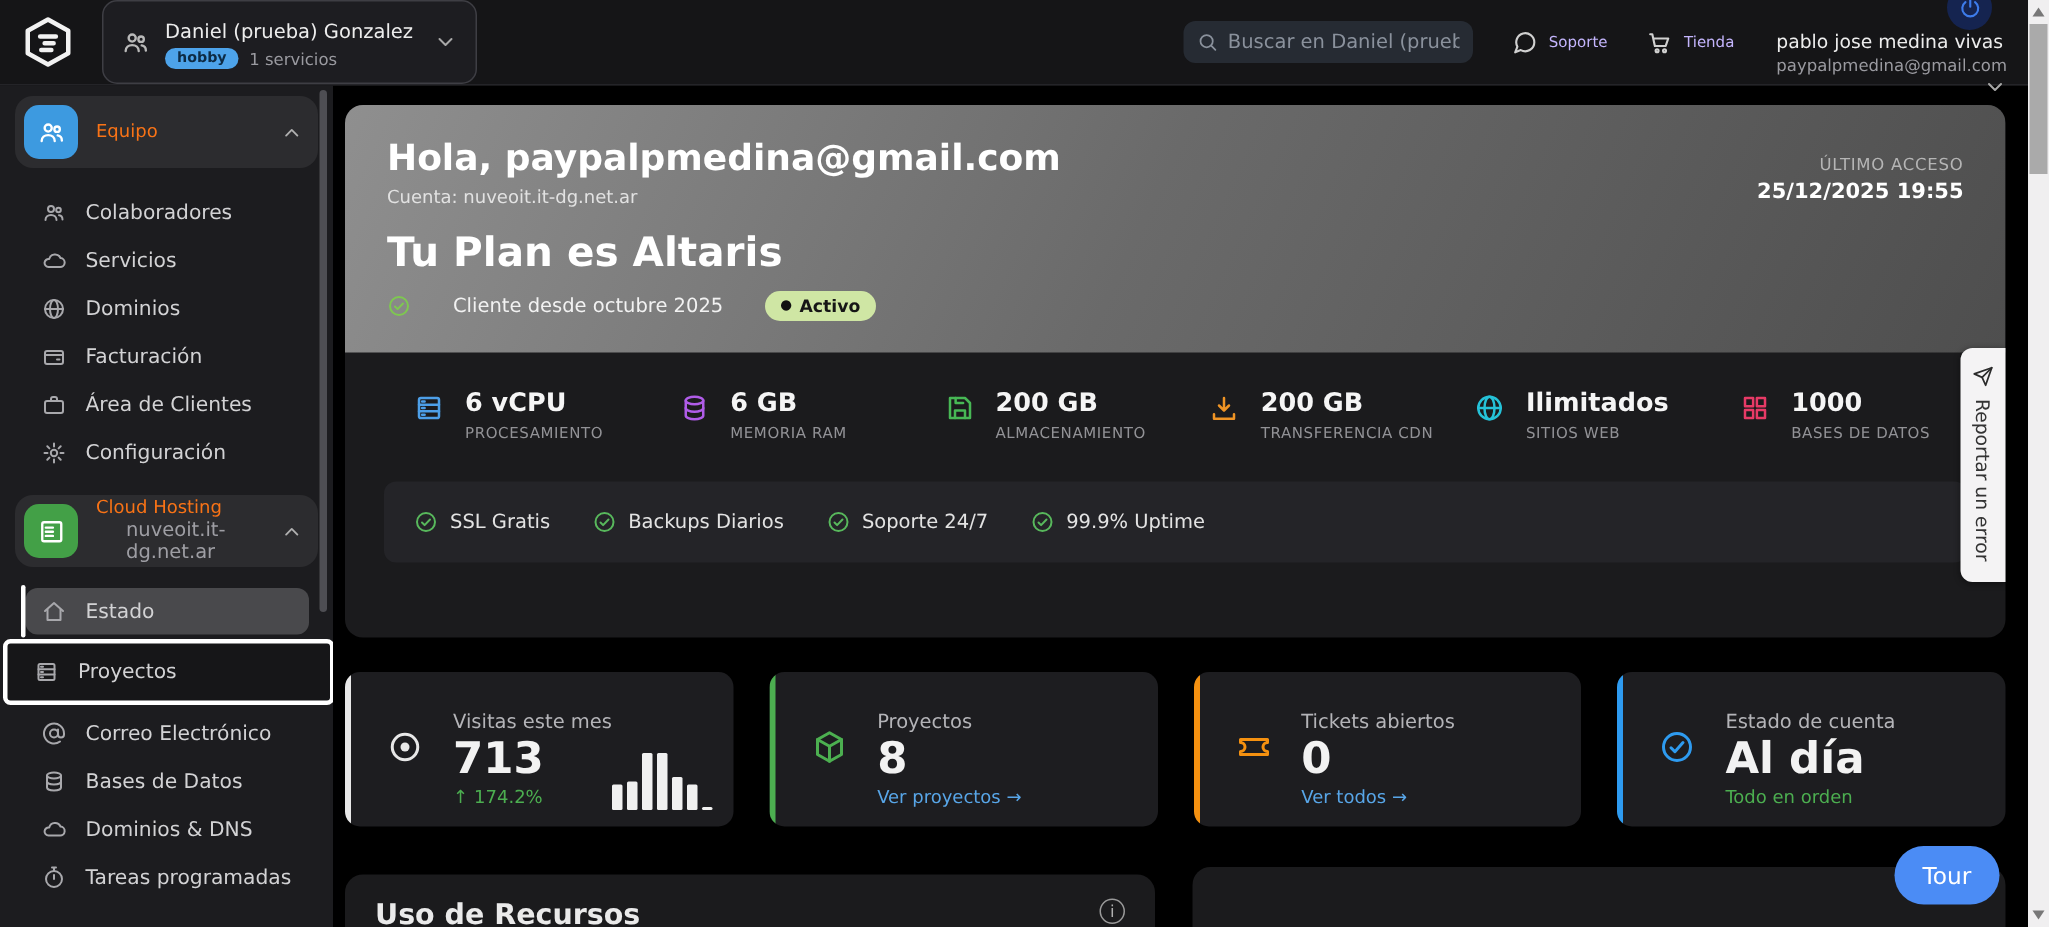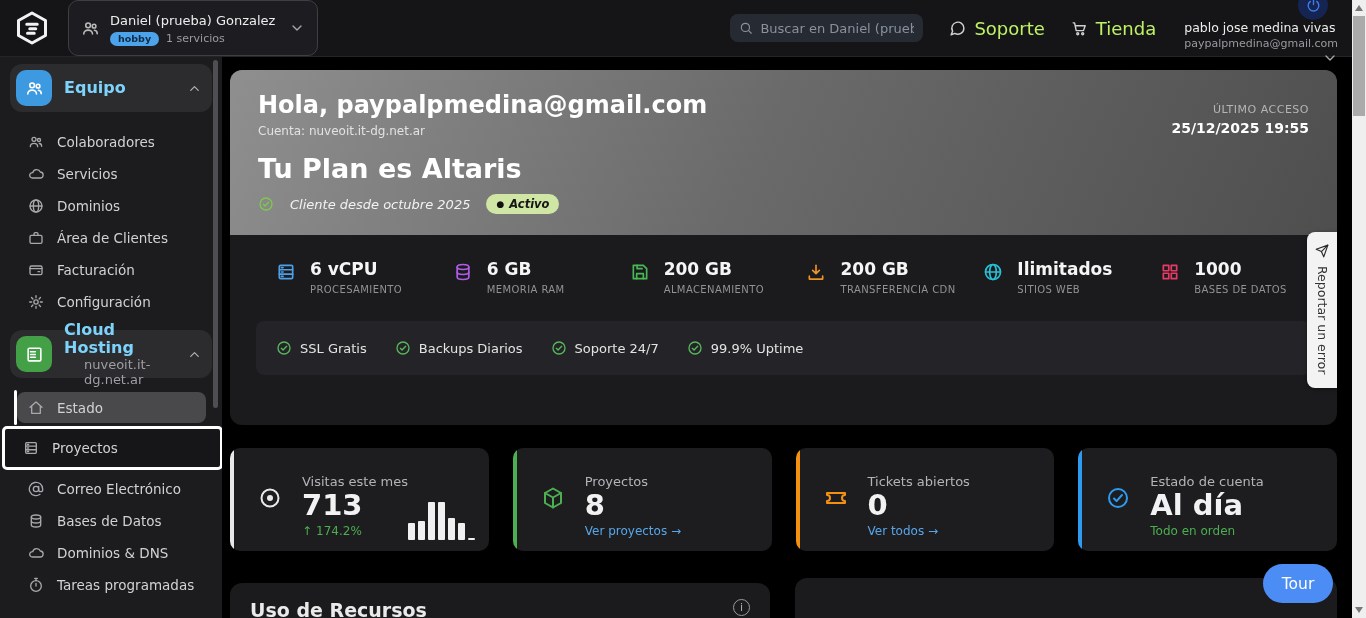--- a/index.html
+++ b/index.html
@@ -21,43 +21,43 @@
   .team-services { font-size:11px; color:#9a9aa0; }
   .team-sel .chev { color:#a8a8a8; margin-left:14px; }
 
   .searchbox { margin-left:auto; display:flex; align-items:center; width:193px; height:28px;
     background:#262b33; border-radius:8px; padding:0 9px; }
   .searchbox .s-icon { color:#8a919c; margin-right:7px; flex:none; }
   .searchbox input { flex:1; min-width:0; background:transparent; border:none; outline:none;
     color:#d8d8d8; font-size:13px; font-family:inherit; }
   .searchbox input::placeholder { color:#8a919c; }
 
-  .tb-btn { display:flex; align-items:center; gap:8px; margin-left:26px; color:#bef264;
-    font-size:18px; cursor:pointer; background:none; border:none; font-family:inherit;justify-content:space-between; }
+  .tb-btn { display:flex; align-items:center; gap:8px; margin-left:26px; color:#c4b5fd;
+    font-size:10px; cursor:pointer; background:none; border:none; font-family:inherit;justify-content:space-between; }
   .tb-btn .b-icon { color:#d0d0d0; }
 
   .user-menu { display:flex; align-items:flex-end; margin-left:28px; cursor:pointer;flex-direction:column; }
   .avatar { width:30px; height:30px; border-radius:50%; background:#152450; display:flex;
     align-items:center; justify-content:center; color:#3d7bea; margin-right:10px; }
   .user-name { font-size:12.5px; color:#ededed; line-height:1.3; }
   .user-email { font-size:11px; color:#9a9aa0; }
   .user-menu .chev { color:#a8a8a8; margin-left:14px; }
 
   
   .sidebar { position:absolute; top:57px; left:0; bottom:0; width:222px; background:#1c1c1f;
     padding:7px 10px 0; overflow:hidden; }
   .side-scroll { position:absolute; top:3px; right:4px; width:5px; height:62%;
     background:#4e4e53; border-radius:3px; }
   .sec-head { display:flex; align-items:center; height:48px; background:#2c2c2f; border-radius:12px;
     padding:0 10px 0 6px; cursor:pointer; margin-bottom:14px; }
   .sec-ic { width:36px; height:36px; border-radius:10px; display:flex; align-items:center;
     justify-content:center; color:#fff; margin-right:12px; flex:none; }
   .sec-ic.blue { background:#3d9ae0; }
   .sec-ic.green { background:#43a047; }
-  .sec-label { font-size:16px; font-weight:bold; color:#7dd3fc; line-height:1.15; }
+  .sec-label { font-size:12px; font-weight:normal; color:#f97316; line-height:1.15; }
   .sec-sub { font-size:13px; color:#9e9ea4;margin-left:20px; }
   .sec-head .chev { margin-left:auto; color:#b0b0b0; }
   .nav-item { display:flex; align-items:center; height:32px; color:#d2d2d4; font-size:13.5px;
     cursor:pointer; padding-left:18px; }
   .nav-item .n-icon { width:16px; height:16px; color:#a8a8ac; margin-right:13px; flex:none; }
   .nav-gap { height:12px; }
   .nav-item.active { background:#49494c; border-radius:8px; height:31px; margin:3px 6px 3px 7px;
     padding-left:11px; position:relative; }
   .active-bar { position:absolute; left:-3px; top:-2px; bottom:-2px; width:3px; background:#fff;
     border-radius:2px; }
@@ -67,21 +67,21 @@
   
   .main { position:absolute; top:57px; left:222px; right:14px; bottom:0; background:#000; overflow:hidden; }
 
   .hero { margin:13px 0 0 8px; width:1107px; height:355px; border-radius:12px; overflow:hidden;
     background:#1b1b1d; }
   .hero-top { height:165px; background:linear-gradient(115deg,#8f8f8f 0%,#6a6a6a 48%,#4e4e4e 100%);
     padding:21px 28px 0; display:flex; }
   .greeting { font-size:24px; font-weight:bold; color:#fff; }
   .account-line { font-size:12px; color:#e2e2e2; margin-top:5px; }
   .plan-title { font-size:27px; font-weight:bold; color:#fff; margin-top:15px; }
-  .client-row { display:flex; align-items:center; gap:16px; margin-top:10px;font-style:italic; }
+  .client-row { display:flex; align-items:center; gap:28px; margin-top:10px; }
   .check-green { color:#7ec850; }
   .client-since { font-size:13px; color:#f2f2f2; }
   .badge-activo { background:#cfe6a4; color:#161616; font-size:11.5px; font-weight:bold;
     border-radius:11px; padding:3px 10px; display:flex; align-items:center; gap:5px; }
   .badge-activo .dot { font-size:9px; color:#111; }
   .last-access { margin-left:auto; text-align:right; padding-top:12px; }
   .la-label { font-size:11px; color:#b5b5b5; letter-spacing:.5px; }
   .la-value { font-size:14px; font-weight:bold; color:#fff; margin-top:4px; }
 
   .specs { display:flex; padding:24px 0 0 46px; }
@@ -266,34 +266,34 @@
         <circle cx="12" cy="12" r="9"></circle>
           <ellipse cx="12" cy="12" rx="4" ry="9"></ellipse>
           <path d="M3 12h18"></path>
       </svg>
     </span>
     <span>Dominios</span>
   </div>
   <div class="nav-item">
     <span class="n-icon">
       <svg class="ic" viewBox="0 0 24 24" width="16" height="16">
+        <rect x="3" y="6" width="18" height="13" rx="2"></rect>
+          <path d="M3 10h18M15 14.5h2.5"></path>
+      </svg>
+    </span>
+    <span>Facturación</span>
+  </div>
+  <div class="nav-item">
+    <span class="n-icon">
+      <svg class="ic" viewBox="0 0 24 24" width="16" height="16">
         <rect x="3" y="8" width="18" height="12" rx="2"></rect>
           <path d="M9 8V6a2 2 0 0 1 2-2h2a2 2 0 0 1 2 2v2"></path>
       </svg>
     </span>
     <span>Área de Clientes</span>
-  </div>
-  <div class="nav-item">
-    <span class="n-icon">
-      <svg class="ic" viewBox="0 0 24 24" width="16" height="16">
-        <rect x="3" y="6" width="18" height="13" rx="2"></rect>
-          <path d="M3 10h18M15 14.5h2.5"></path>
-      </svg>
-    </span>
-    <span>Facturación</span>
   </div>
   <div class="nav-item">
     <span class="n-icon">
       <svg class="ic" viewBox="0 0 24 24" width="16" height="16">
         <circle cx="12" cy="12" r="3.2"></circle>
         <path d="M12 2.5v3M12 18.5v3M2.5 12h3M18.5 12h3M5.3 5.3l2.1 2.1M16.6 16.6l2.1 2.1M5.3 18.7l2.1-2.1M16.6 7.4l2.1-2.1"></path>
       </svg>
     </span>
     <span>Configuración</span>
   </div>

